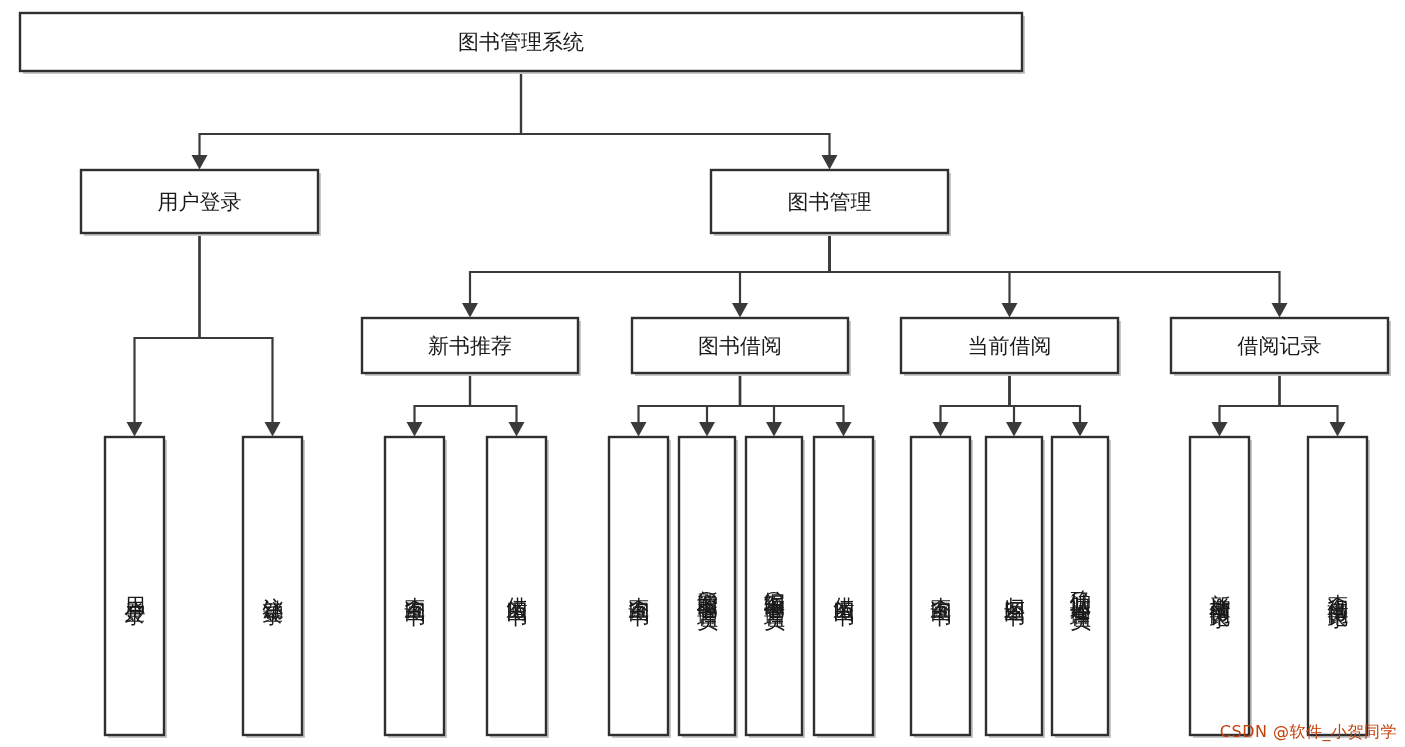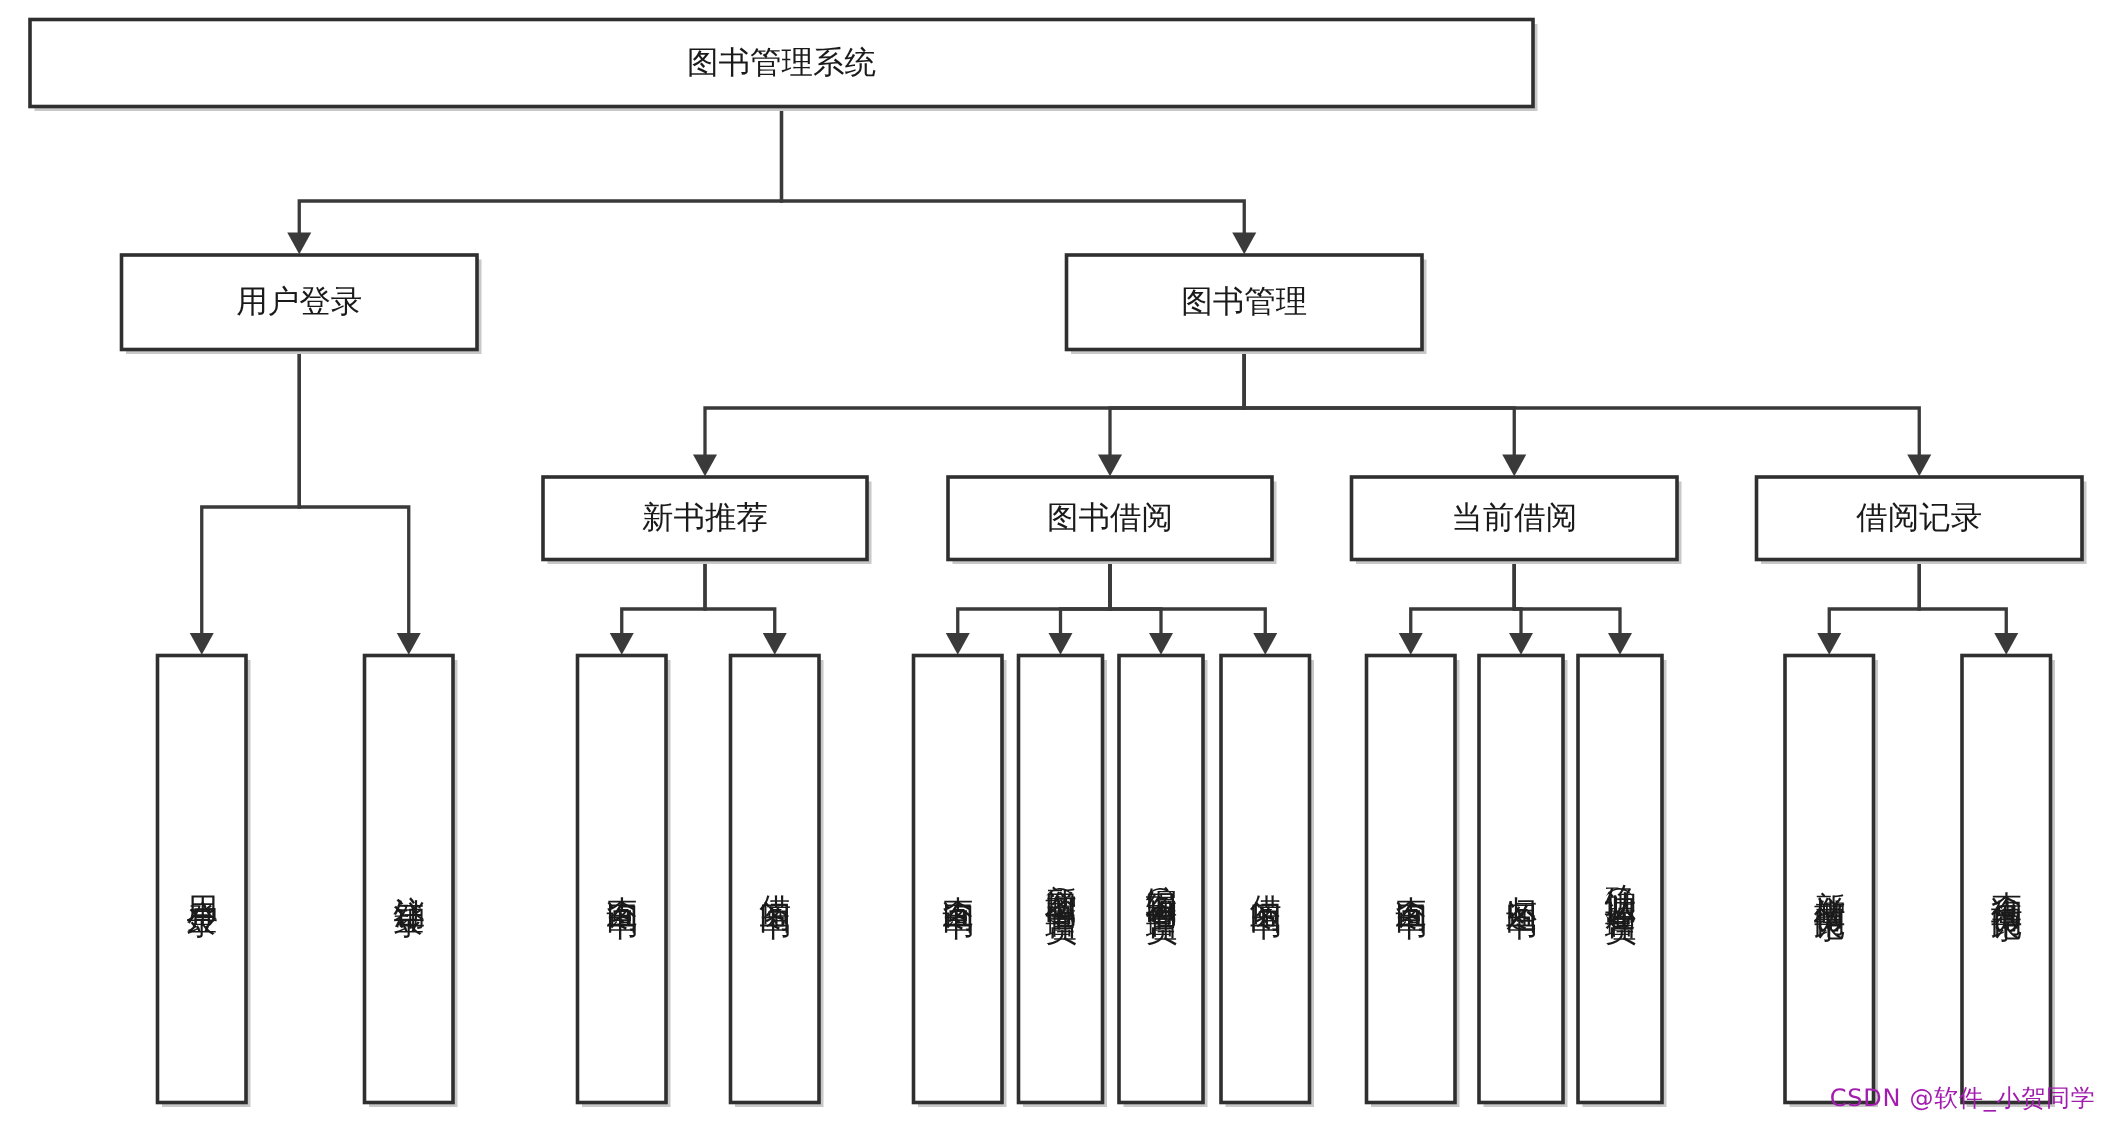--- a/index.html
+++ b/index.html
@@ -66,21 +66,21 @@
     color: #1a1a1a;
     white-space: nowrap;
     pointer-events: none;
   }
   .watermark {
     position: absolute;
     right: 8px;
     bottom: 4px;
     font-family: "DejaVu Sans", "Liberation Sans", sans-serif;
     font-size: 16px;
-    color: #a21caf;
+    color: #c2410c;
     letter-spacing: 0.5px;
     user-select: none;
   }
 </style>
 </head>
 <body>
 
 <div id="diagram-root">
 
   <svg class="canvas" viewBox="0 0 1405 747">

